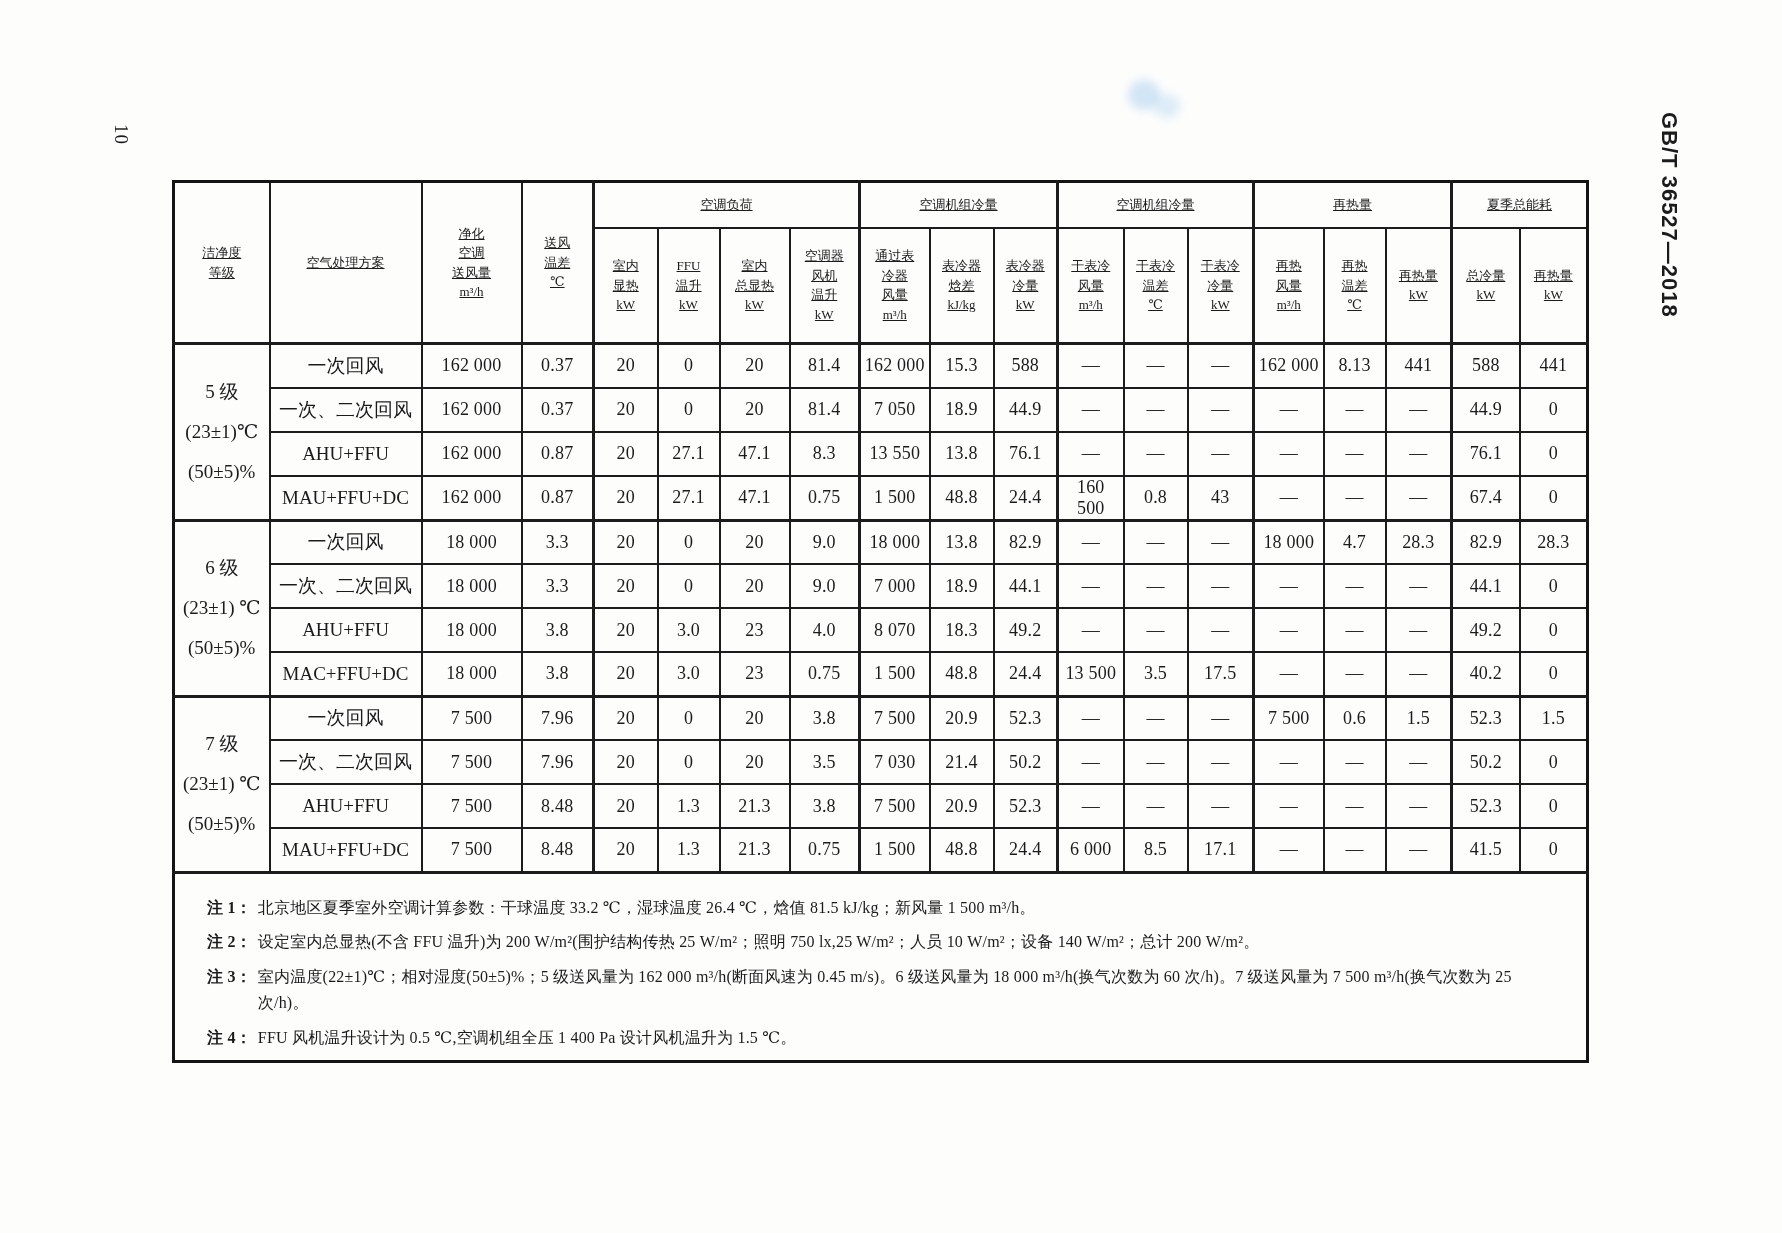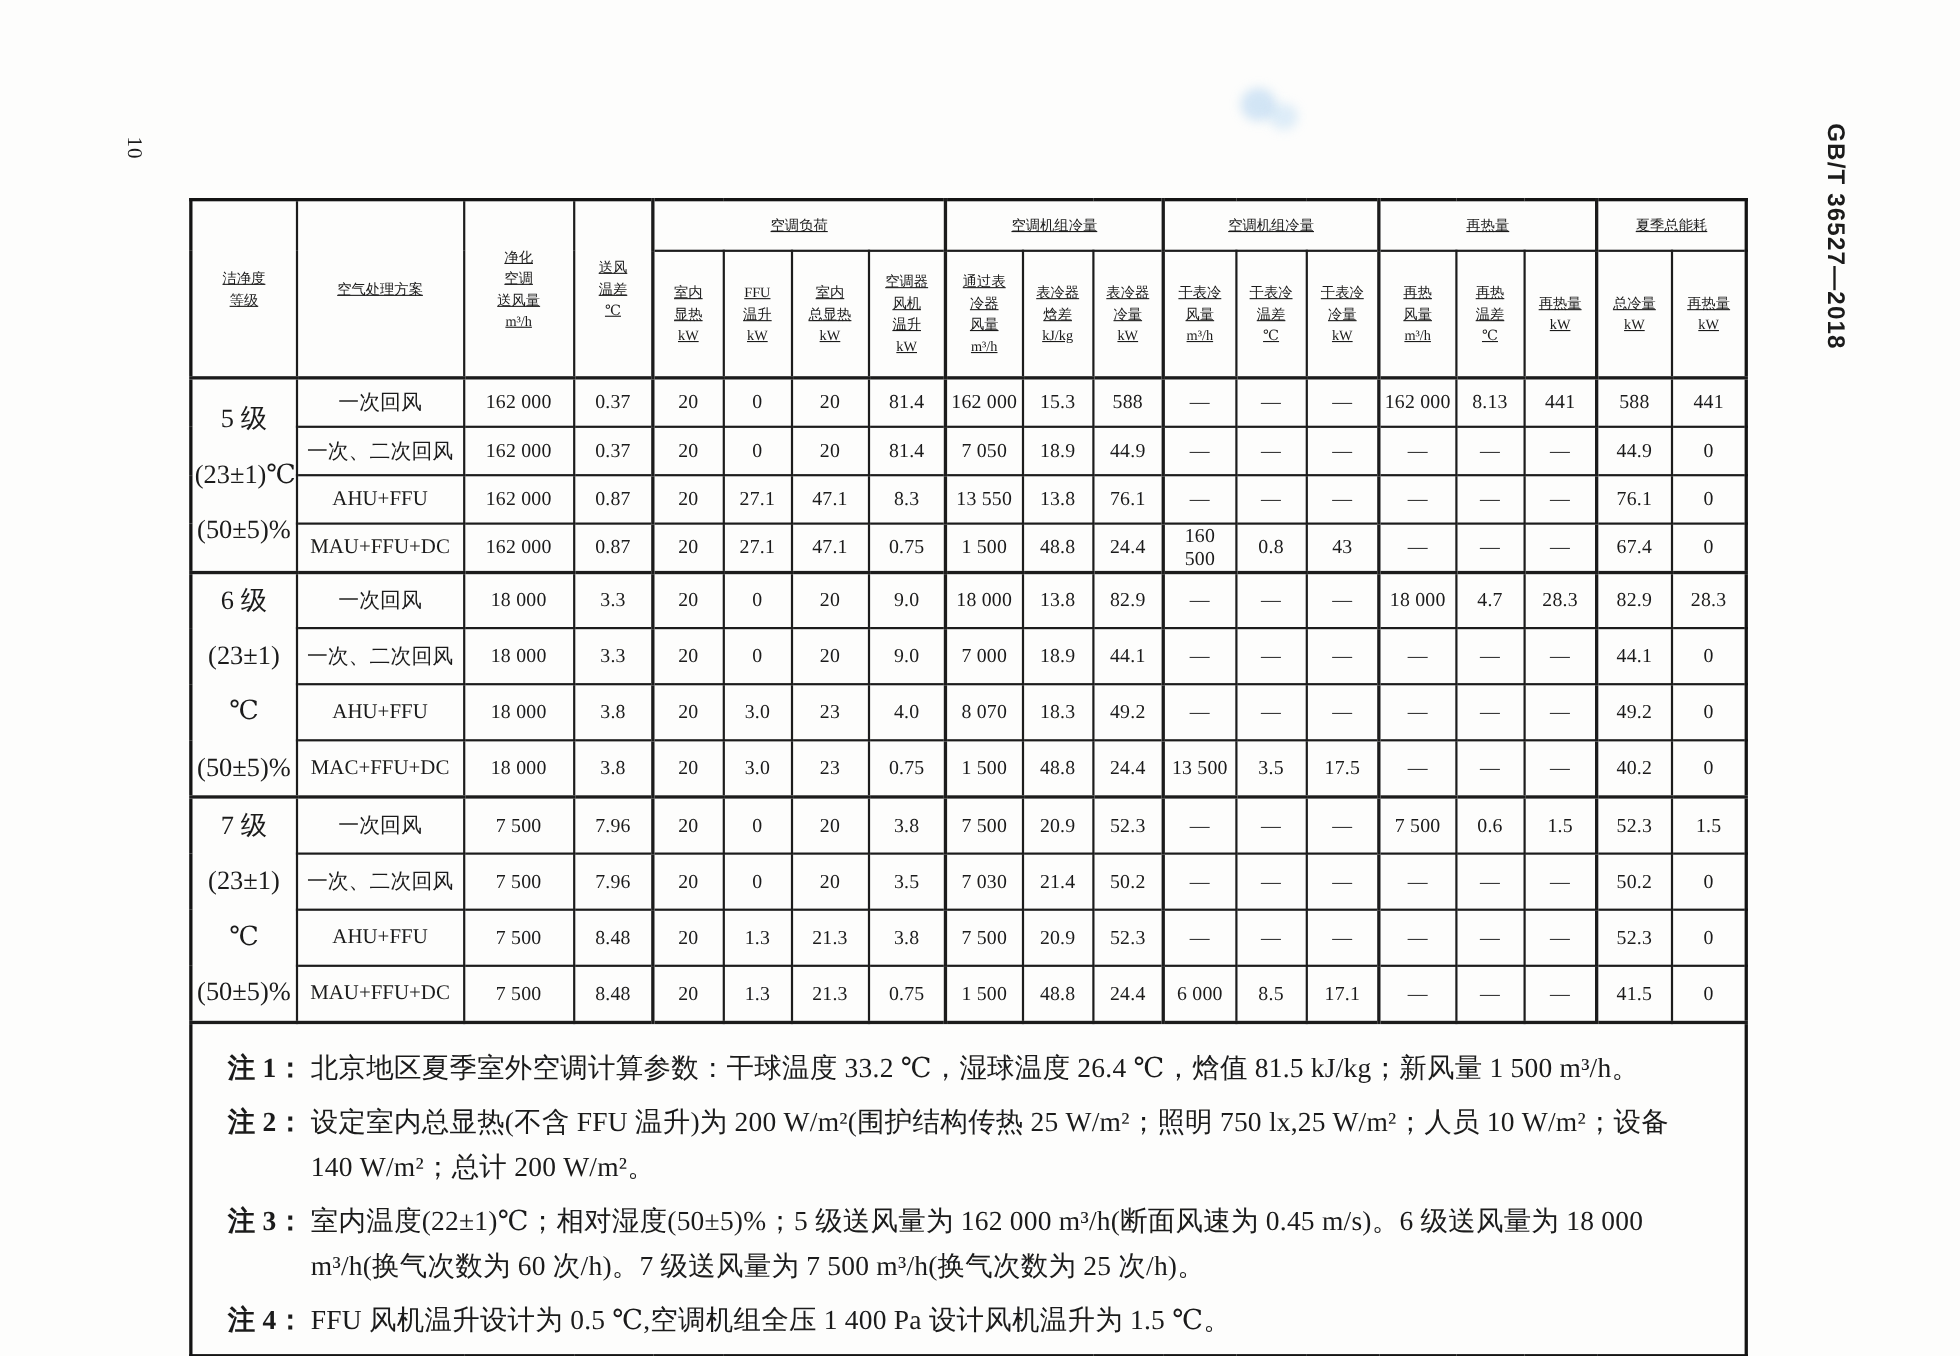--- a/index.html
+++ b/index.html
@@ -38,27 +38,27 @@
   .main th,.main td{
     border:2px solid #1c1c1c;padding:0 2px;text-align:center;vertical-align:middle;
     font-weight:normal;overflow:hidden;
   }
   .main thead th{white-space:pre-line;font-size:13px;line-height:1.5;text-decoration:underline;}
   .main thead tr.gh{height:46px;}
   .main thead tr.sh{height:116px;}
   .main tbody tr{height:44px;}
   .main tbody td{font-size:18px;letter-spacing:.2px;}
   .main td.scheme{font-size:19px;letter-spacing:0;}
-  .main th.grp{white-space:pre-line;font-size:24px;line-height:2.1;}
+  .main th.grp{white-space:pre-line;font-size:19px;line-height:2.1;}
   .gs{border-left-width:3px !important;}
   .grp-first th,.grp-first td{border-top-width:3px !important;}
 
   .notes-cell{vertical-align:top !important;height:176px;}
   .notes-box{padding:12px 40px 0 30px;text-align:left;}
-  .note{display:flex;margin:9px 0;font-size:25px;line-height:1.62;}
+  .note{display:flex;margin:9px 0;font-size:16px;line-height:1.62;}
   .note .nlabel{font-weight:bold;white-space:nowrap;margin-right:6px;}
   .note .ntext{flex:1;}
 </style>
 </head>
 <body>
 
 <div class="page">
 
   <div class="page-number">10</div>
   <div class="doc-code">GB/T 36527—2018</div>

